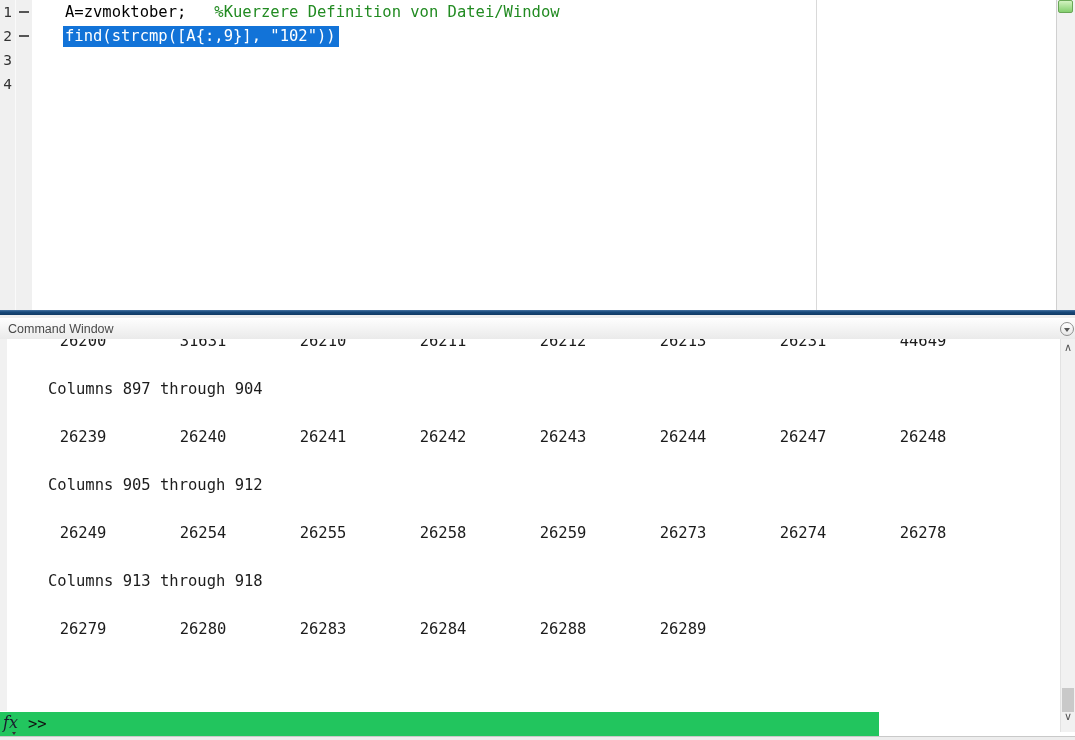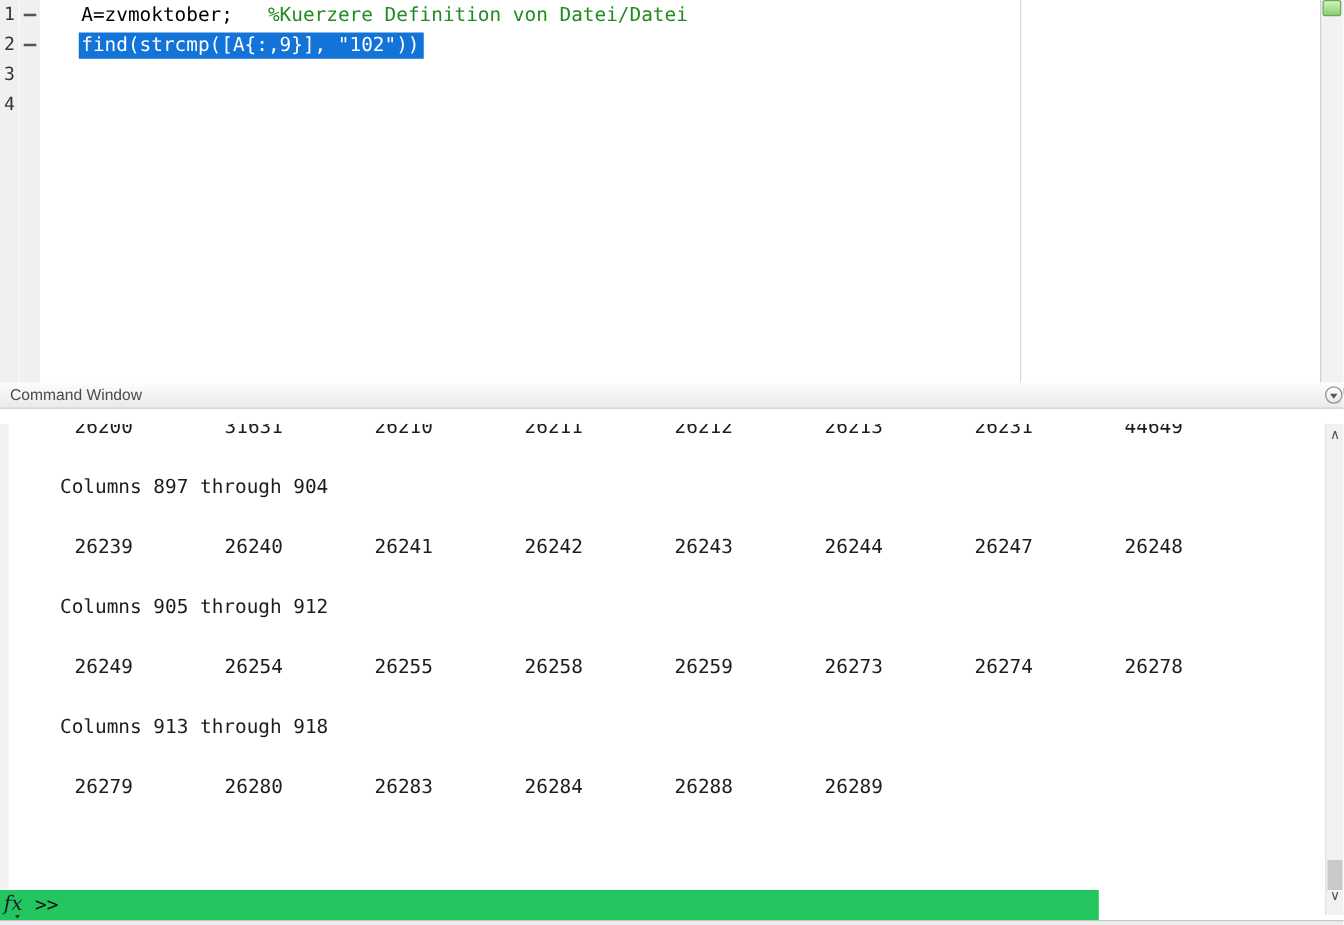--- a/index.html
+++ b/index.html
@@ -22,21 +22,21 @@
   .code-line .sel{background:#1273D8;color:#FFFFFF;display:inline-block;line-height:20px;
        padding:0 3px 1px 2px;margin-left:-2px;}
   .annot-bar{position:absolute;right:0;top:0;width:18px;height:310px;background:#F2F2F2;border-left:1px solid #D0D0D0;}
   .indicator-green{position:absolute;top:0;right:2px;width:13px;height:11px;border:1px solid #69A757;border-radius:2px;
        background:linear-gradient(#D2F2C0,#84CF6E);}
 
   
   .divider-navy{position:absolute;left:0;top:310px;width:1075px;height:5px;
        background:linear-gradient(#4a76a4,#17497B 40%,#123a63);}
   .divider-gap{position:absolute;left:0;top:315px;width:1075px;height:3px;background:#EFEFEF;}
-  .cw-titlebar{position:absolute;left:0;top:306px;width:1075px;height:20px;
+  .cw-titlebar{position:absolute;left:0;top:319px;width:1075px;height:20px;
        background:linear-gradient(#FDFDFD,#EAEAEA);border-bottom:1px solid #C9C9C9;}
   .cw-title{position:absolute;left:8px;top:0;line-height:20px;font-size:12.5px;color:#4A4A4A;}
   .cw-menu-btn{position:absolute;right:1px;top:3px;width:14px;height:14px;border:1px solid #8F8F8F;border-radius:50%;
        background:linear-gradient(#ffffff,#e8e8e8);box-sizing:border-box;}
   .cw-menu-btn::after{content:"";position:absolute;left:3px;top:5px;width:0;height:0;
        border-left:3px solid transparent;border-right:3px solid transparent;border-top:4px solid #555555;}
 
   
   .cw-body{position:absolute;left:0;top:339px;width:1075px;height:397px;background:#ffffff;overflow:hidden;}
   .cw-margin{position:absolute;left:0;top:0;width:7px;height:372px;background:#F1F1F1;}
@@ -84,21 +84,21 @@
         </div>
         <div>
           <span class="dash"></span>
         </div>
         <div></div>
         <div></div>
       </div>
     <div class="code-area">
       <div class="col-limit"></div>
       <div id="code-lines">
-          <div class="code-line"><span>A=zvmoktober;</span><span class="comment">   %Kuerzere Definition von Datei/Datei</span></div>
+          <div class="code-line"><span>A=zvmoktober;</span><span class="comment">   %Kuerzere Definition von Datei/Window</span></div>
           <div class="code-line"><span class="sel">find(strcmp([A{:,9}], "102"))</span></div>
           <div class="code-line"></div>
           <div class="code-line"></div>
         </div>
     </div>
     <div class="annot-bar">
       <div class="indicator-green"></div>
     </div>
   </div>
 

